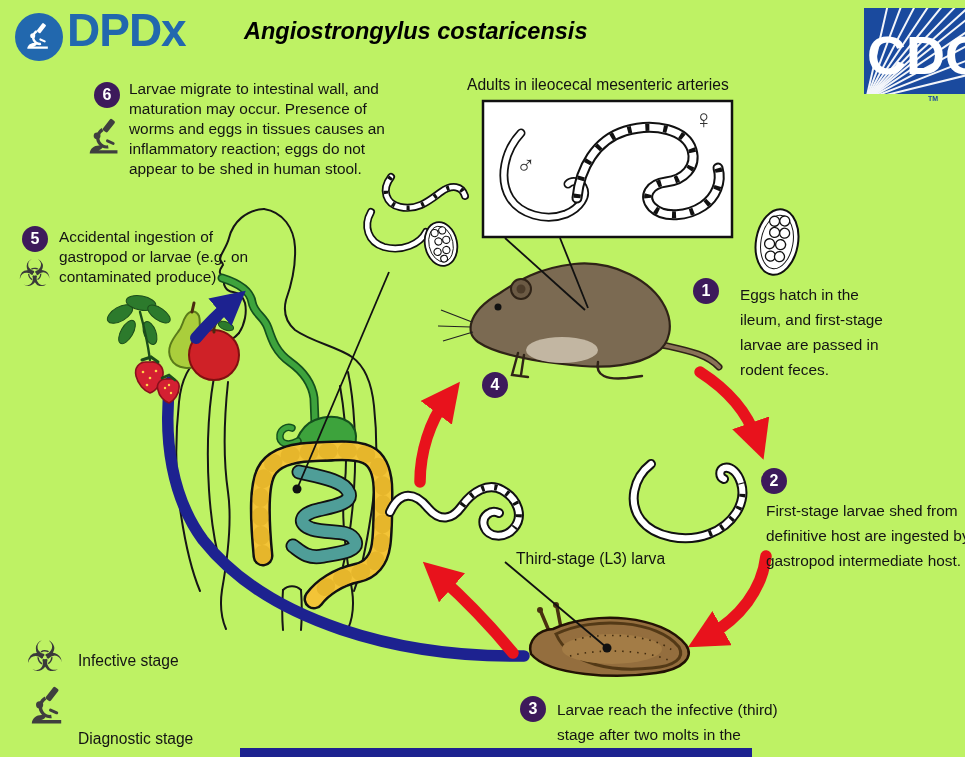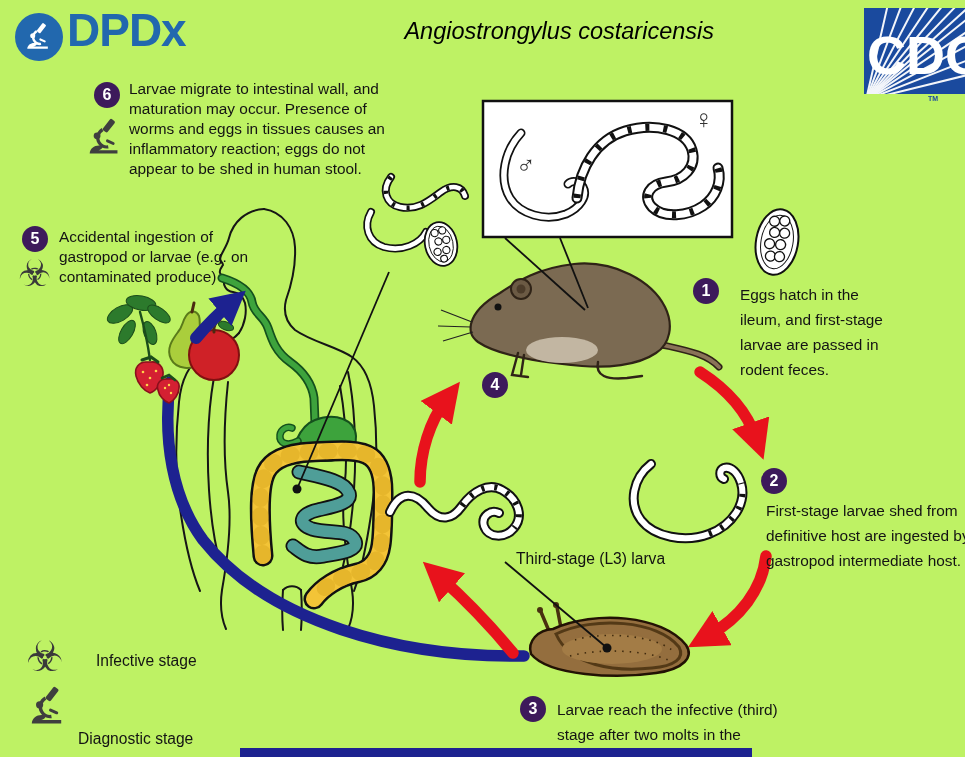--- a/index.html
+++ b/index.html
@@ -4,22 +4,22 @@
 <style>
   html,body{margin:0;padding:0;background:#fff;}
   .stage{position:relative;width:965px;height:757px;background:#bef264;overflow:hidden;
          font-family:"Liberation Sans","DejaVu Sans",sans-serif;color:#1a1a1a;}
   .abs{position:absolute;}
   .txt{position:absolute;font-size:15.4px;line-height:25px;color:#141414;}
   .txt.wide{line-height:20px;}
   .step-circle{position:absolute;width:26px;height:26px;border-radius:50%;
       background:#3d1a5b;color:#fff;font-weight:bold;font-size:16px;
       display:flex;align-items:center;justify-content:center;z-index:5;}
-  .page-title{position:absolute;left:224px;top:18px;width:490px;text-align:right;
-      font-size:23.5px;font-weight:normal;font-style:italic;color:#000;}
+  .page-title{position:absolute;left:244px;top:18px;width:490px;text-align:left;
+      font-size:23.5px;font-weight:bold;font-style:italic;color:#000;}
   .figure-label{position:absolute;font-size:15.6px;color:#111;}
   .sex-symbol{position:absolute;font-size:26px;color:#333;z-index:4;}
   .legend-label{position:absolute;font-size:15.6px;color:#141414;}
   .bio-icon{position:absolute;color:#3a3a3a;line-height:1;}
   .scope-icon{position:absolute;color:#3f3f3f;}
   .dpdx-wrap{position:absolute;left:13px;top:11px;width:220px;height:56px;}
   .dpdx-text{position:absolute;left:54px;top:-8px;font-size:46px;font-weight:bold;
       color:#2268ae;letter-spacing:-1px;}
   .cdc-logo{position:absolute;left:832px;top:8px;width:134px;height:86px;background:#1a4a9e;margin-left:32px;}
   .cdc-tm{position:absolute;left:928px;top:95px;font-size:7px;font-weight:bold;color:#1a4a9e;}
@@ -238,20 +238,21 @@
         <path d="M2,92 L138,0"></path>
           <path d="M2,92 L140,18"></path>
           <path d="M2,92 L140,38"></path>
           <path d="M2,92 L140,58"></path>
       </g>
       <text x="3" y="66" font-size="54" font-weight="bold" fill="#ffffff" font-family="Liberation Sans, sans-serif">CDC</text>
     </svg>
   </div>
   <span class="cdc-tm ui abs">TM</span>
 
+  <div class="figure-label ui" style="left:467px;top:76px;">Adults in ileocecal mesenteric arteries</div>
   <div class="sex-symbol ui" style="left:516px;top:150px;">♂</div>
   <div class="sex-symbol ui" style="left:694px;top:104px;">♀</div>
 
   <div class="step-circle ui" style="left:693px;top:278px;">
       <span>1</span>
     </div>
   <div class="txt ui" style="left:740px;top:282px;width:158px;">Eggs hatch in the ileum, and first-stage larvae are passed in rodent feces.</div>
 
   <div class="step-circle ui" style="left:761px;top:468px;">
       <span>2</span>
@@ -279,21 +280,21 @@
   <div class="txt wide ui" style="left:129px;top:79px;width:272px;">Larvae migrate to intestinal wall, and maturation may occur. Presence of worms and eggs in tissues causes an inflammatory reaction; eggs do not appear to be shed in human stool.</div>
   <div class="scope-icon ui abs" style="left:88px;top:118px;">
     <svg width="34" height="38" viewBox="0 0 24 24" color="#3f3f3f">
         <use href="#scope-shape"></use>
       </svg>
   </div>
 
   <div class="figure-label ui" style="left:516px;top:550px;">Third-stage (L3) larva</div>
 
   <div class="bio-icon ui abs" style="left:26px;top:636px;font-size:42px;">☣</div>
-  <div class="legend-label ui" style="left:96px;top:652px;">Infective stage</div>
+  <div class="legend-label ui" style="left:78px;top:652px;">Infective stage</div>
   <div class="scope-icon ui abs" style="left:30px;top:686px;">
     <svg width="36" height="40" viewBox="0 0 24 24" color="#3f3f3f">
         <use href="#scope-shape"></use>
       </svg>
   </div>
   <div class="legend-label ui" style="left:78px;top:730px;">Diagnostic stage</div>
 
   <div class="bottom-bar ui"></div>
 </div>
 

